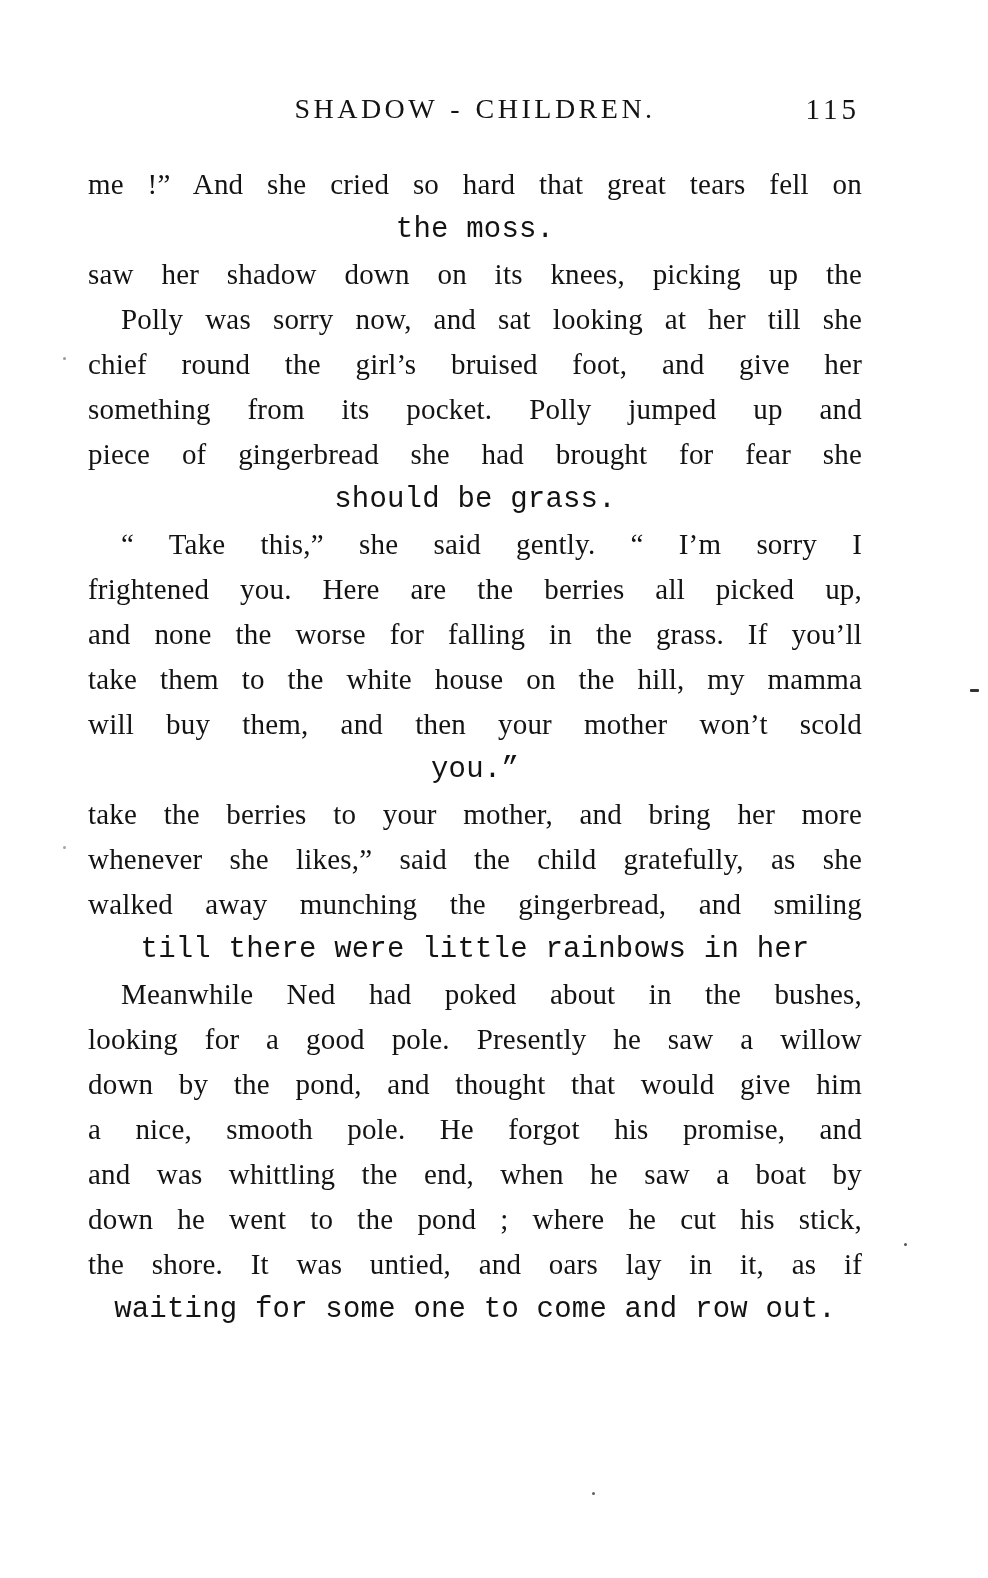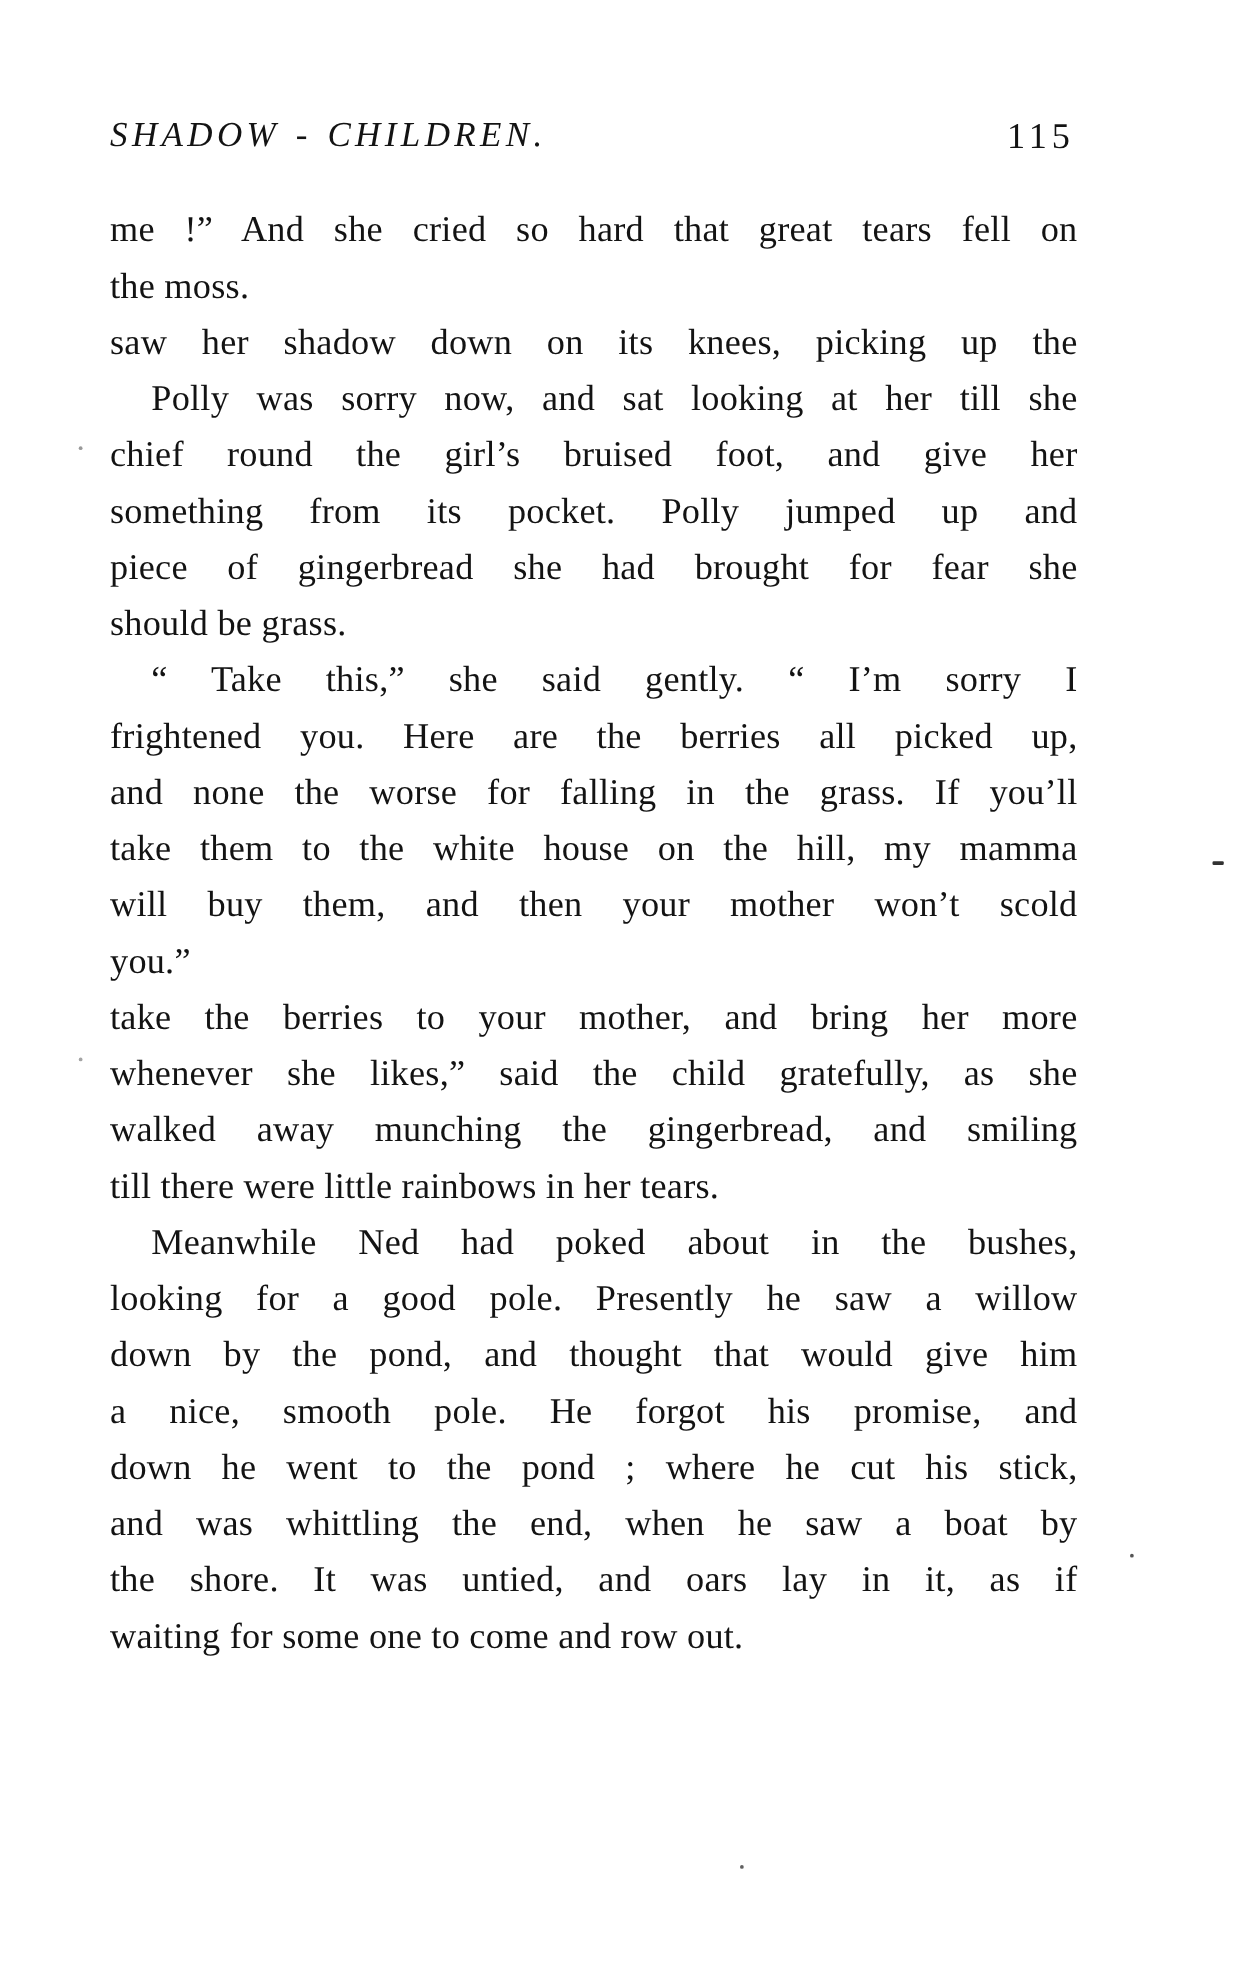--- a/index.html
+++ b/index.html
@@ -22,21 +22,21 @@
     top: 93px;
     left: 88px;
     width: 774px;
     height: 42px;
   }
   .running-title {
     position: absolute;
     left: 0;
     right: 0;
     top: 0;
-    font-style: italic;
+    text-align: center;
     font-size: 28px;
     letter-spacing: 3.5px;
     word-spacing: 2px;
     white-space: nowrap;
   }
   .page-number {
     position: absolute;
     right: 2px;
     top: 0;
     font-size: 29px;
@@ -59,21 +59,22 @@
     white-space: normal;
   }
   
   .line::after {
     content: "";
     display: inline-block;
     width: 100%;
     height: 0;
   }
   .line.last {
-    text-align: left;
+    text-align: center;
+    font-family: Liberation Mono, monospace;
   }
   .line.last::after {
     content: none;
   }
   .line.indent {
     text-indent: 33px;
   }
   
   .speck {
     position: absolute;
@@ -112,22 +113,22 @@
       <div class="line">will buy them, and then your mother won’t scold</div>
       <div class="line last">you.”</div>
       <div class="line">take the berries to your mother, and bring her more</div>
       <div class="line">whenever she likes,” said the child gratefully, as she</div>
       <div class="line">walked away munching the gingerbread, and smiling</div>
       <div class="line last">till there were little rainbows in her tears.</div>
       <div class="line indent">Meanwhile Ned had poked about in the bushes,</div>
       <div class="line">looking for a good pole.   Presently he saw a willow</div>
       <div class="line">down by the pond, and thought that would give him</div>
       <div class="line">a nice, smooth pole.   He forgot his promise, and</div>
+      <div class="line">and was whittling the end, when he saw a boat by</div>
       <div class="line">down he went to the pond ; where he cut his stick,</div>
-      <div class="line">and was whittling the end, when he saw a boat by</div>
       <div class="line">the shore.   It was untied, and oars lay in it, as if</div>
       <div class="line last">waiting for some one to come and row out.</div>
     </div>
 
   <div class="speck" id="speck-dash"></div>
   <div class="speck" id="speck-dot-1"></div>
   <div class="speck" id="speck-dot-2"></div>
   <div class="speck" id="speck-dot-3"></div>
   <div class="speck" id="speck-dot-4"></div>
 

